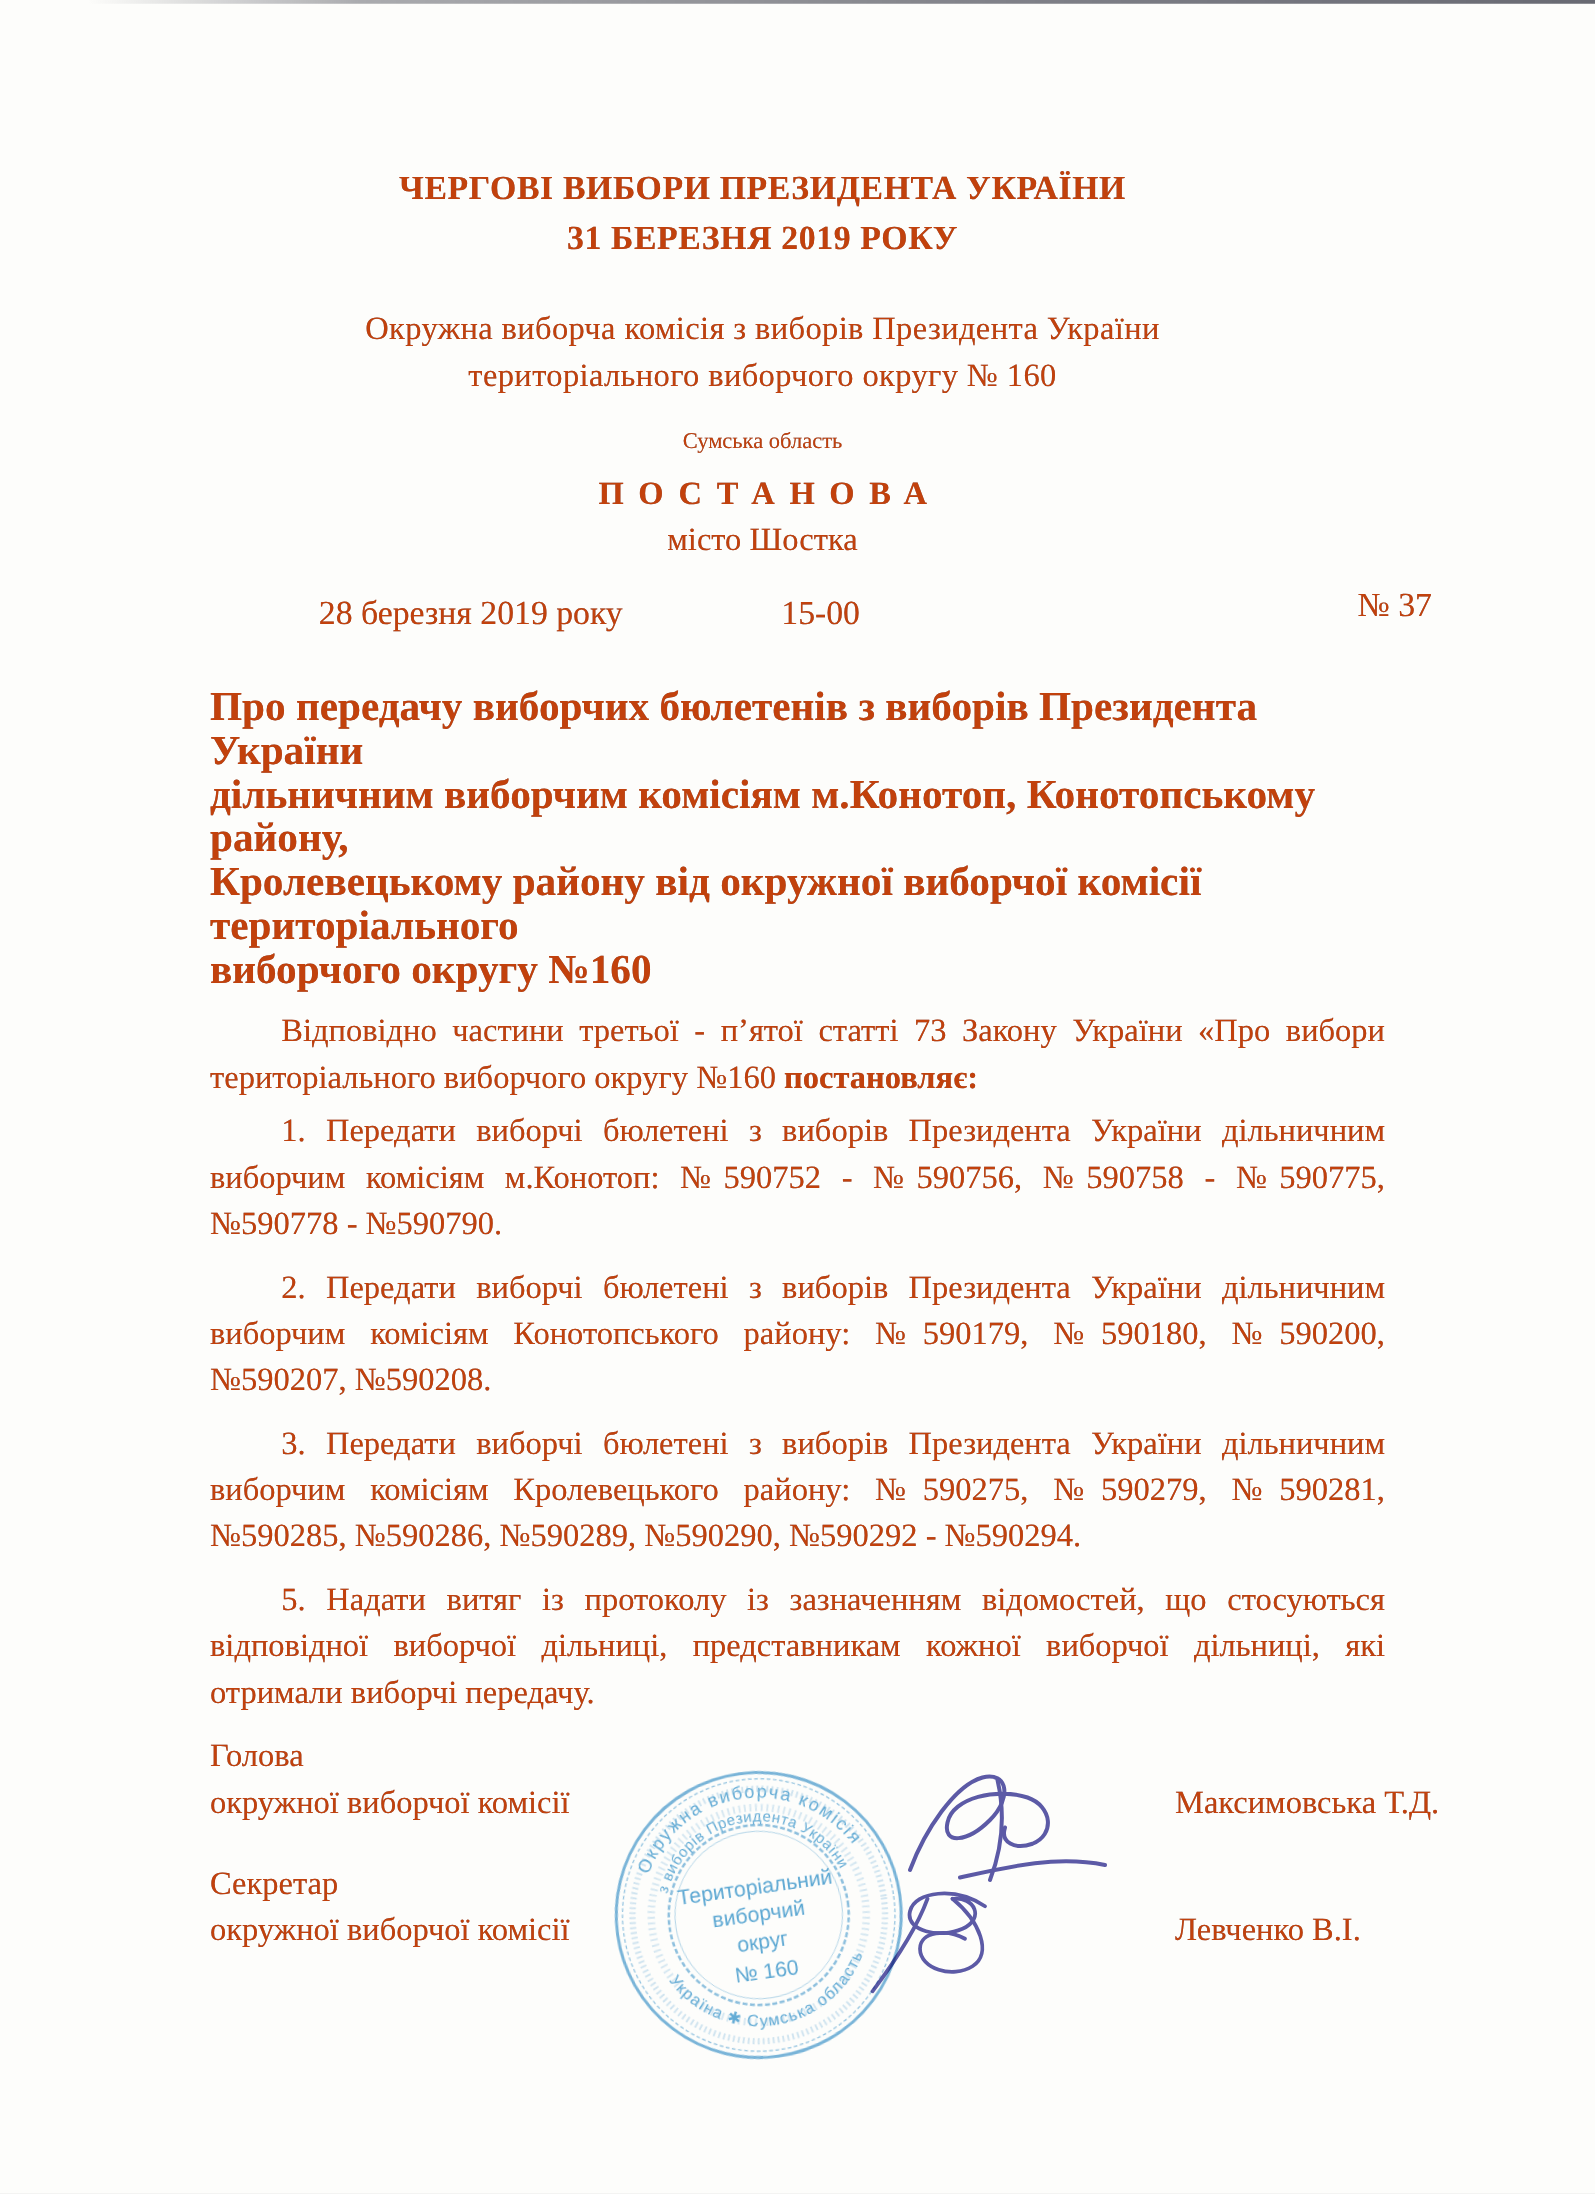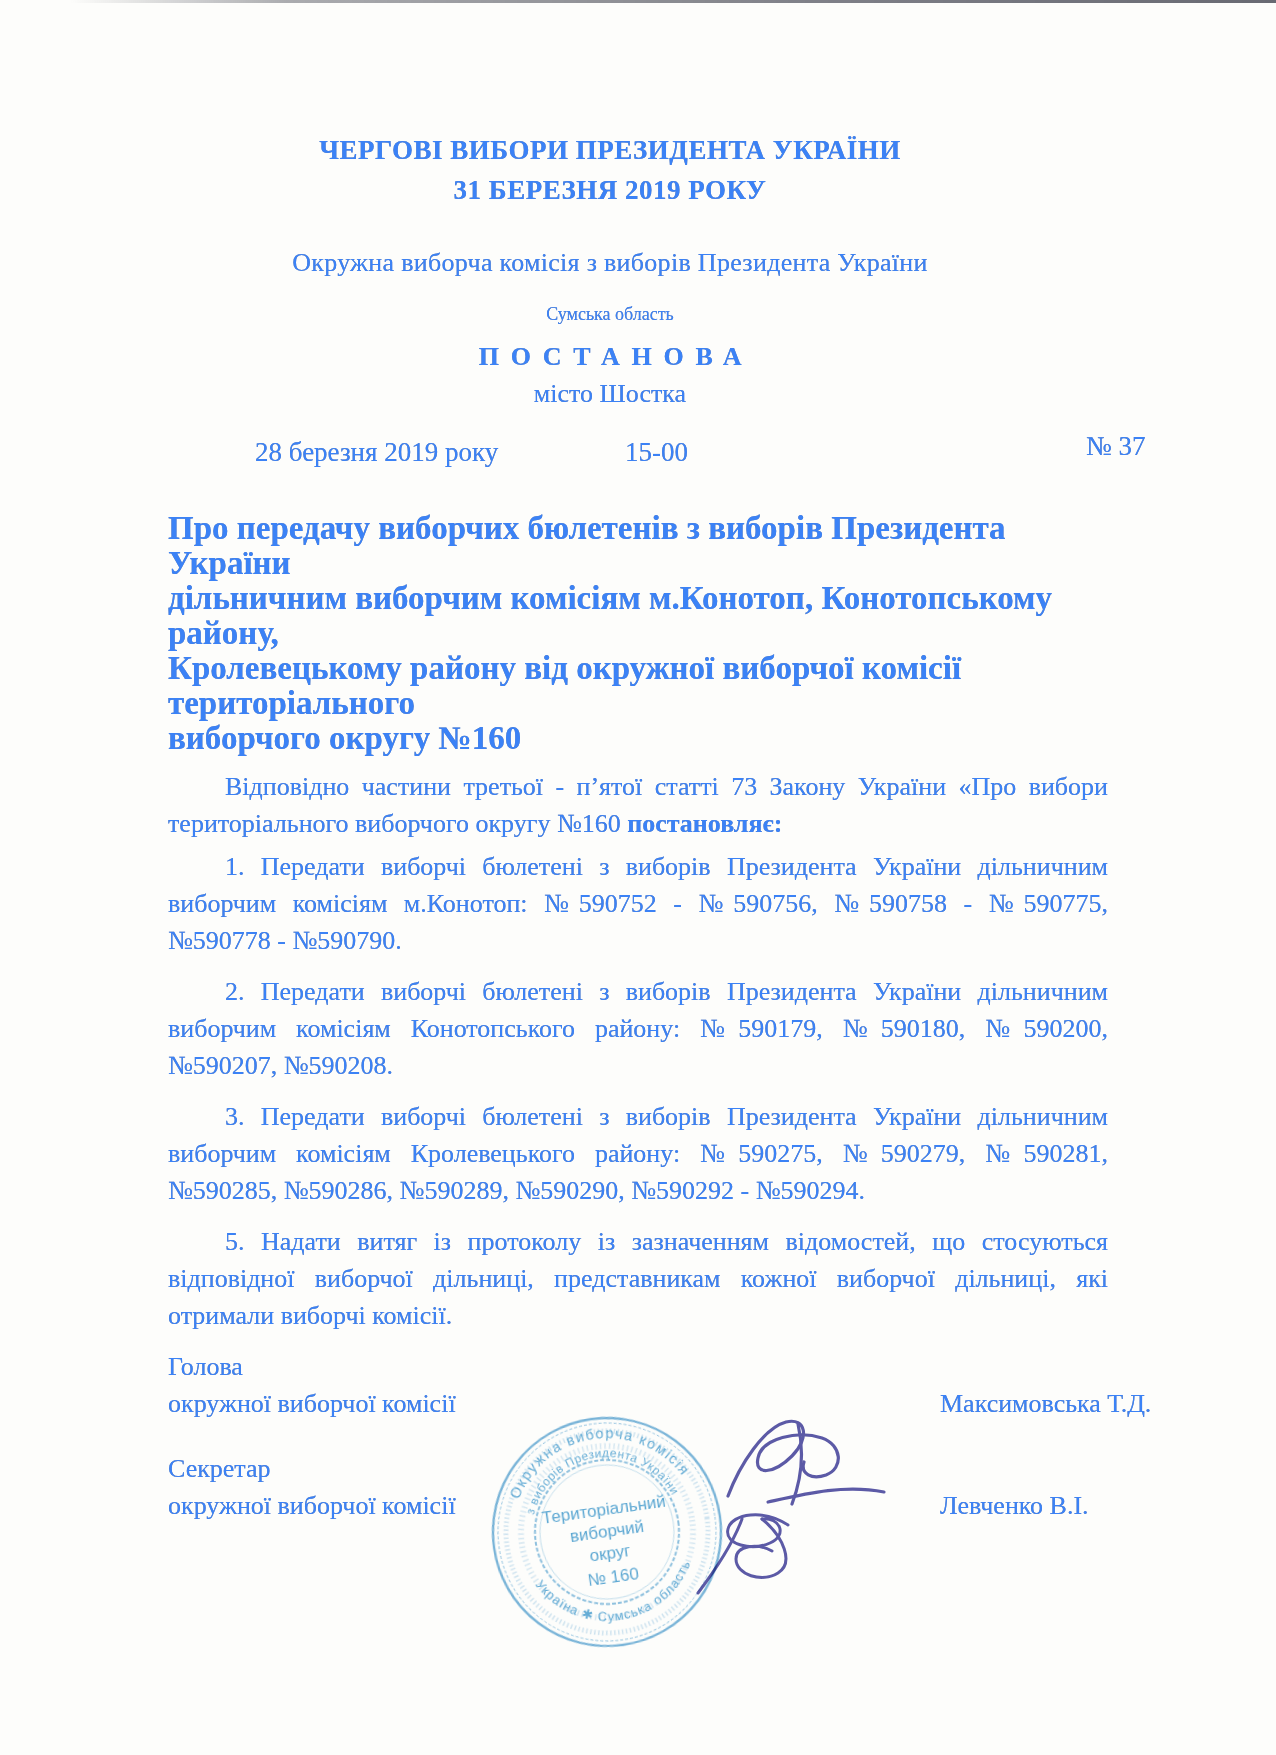--- a/index.html
+++ b/index.html
@@ -2,21 +2,21 @@
 <html><head>
 <meta charset="utf-8">
 <style>
   html,body{margin:0;padding:0;background:#e8e8e8;}
   .page{
     position:relative;
     width:1276px;height:1755px;
     background:#fdfdfb;
     overflow:hidden;
     font-family:"Liberation Serif","DejaVu Serif",serif;
-    color:#3b82f6;
+    color:#c2410c;
   }
   .scan-edge-top{
     position:absolute;top:0;left:70px;right:0;height:3px;
     background:linear-gradient(90deg,rgba(70,72,82,0) 0%,rgba(70,72,82,.45) 18%,rgba(52,54,66,.62) 60%,rgba(40,42,56,.7) 100%);
     filter:blur(.6px);
   }
   .content{
     position:absolute;left:168px;top:0;width:940px;
   }
   .hdr-block{margin-top:130px;transform:translateX(-28px);}
@@ -65,20 +65,21 @@
 
   <div class="content">
 
     <div class="hdr-block soft">
       <div class="hdr-line">ЧЕРГОВІ ВИБОРИ ПРЕЗИДЕНТА УКРАЇНИ</div>
       <div class="hdr-line">31 БЕРЕЗНЯ 2019 РОКУ</div>
     </div>
 
     <div class="org-block soft">
       <div class="org-line">Окружна виборча комісія з виборів Президента України</div>
+      <div class="org-line">територіального виборчого округу № 160</div>
     </div>
 
     <div class="region soft">Сумська область</div>
 
     <div class="doc-type soft">ПОСТАНОВА</div>
 
     <div class="city soft">місто Шостка</div>
 
     <div class="meta-row soft">
       <span class="meta-date">28 березня 2019 року</span>
@@ -110,21 +111,21 @@
         <div class="ln">№590207, №590208.</div>
       </div>
       <div class="para item">
         <div class="ln jl ind">3. Передати виборчі бюлетені з виборів Президента України дільничним</div>
         <div class="ln jl">виборчим комісіям Кролевецького району: №590275, №590279, №590281,</div>
         <div class="ln">№590285, №590286, №590289, №590290, №590292 - №590294.</div>
       </div>
       <div class="para item">
         <div class="ln jl ind">5. Надати витяг із протоколу із зазначенням відомостей, що стосуються</div>
         <div class="ln jl">відповідної виборчої дільниці, представникам кожної виборчої дільниці, які</div>
-        <div class="ln">отримали виборчі комісії.</div>
+        <div class="ln">отримали виборчі передачу.</div>
       </div>
     </div>
 
     <div class="signers soft">
       <div class="signer">
         <div class="role-line">Голова</div>
         <div class="role-line">окружної виборчої комісії</div>
         <span class="sig-name">Максимовська Т.Д.</span>
       </div>
       <div class="signer signer-2">

